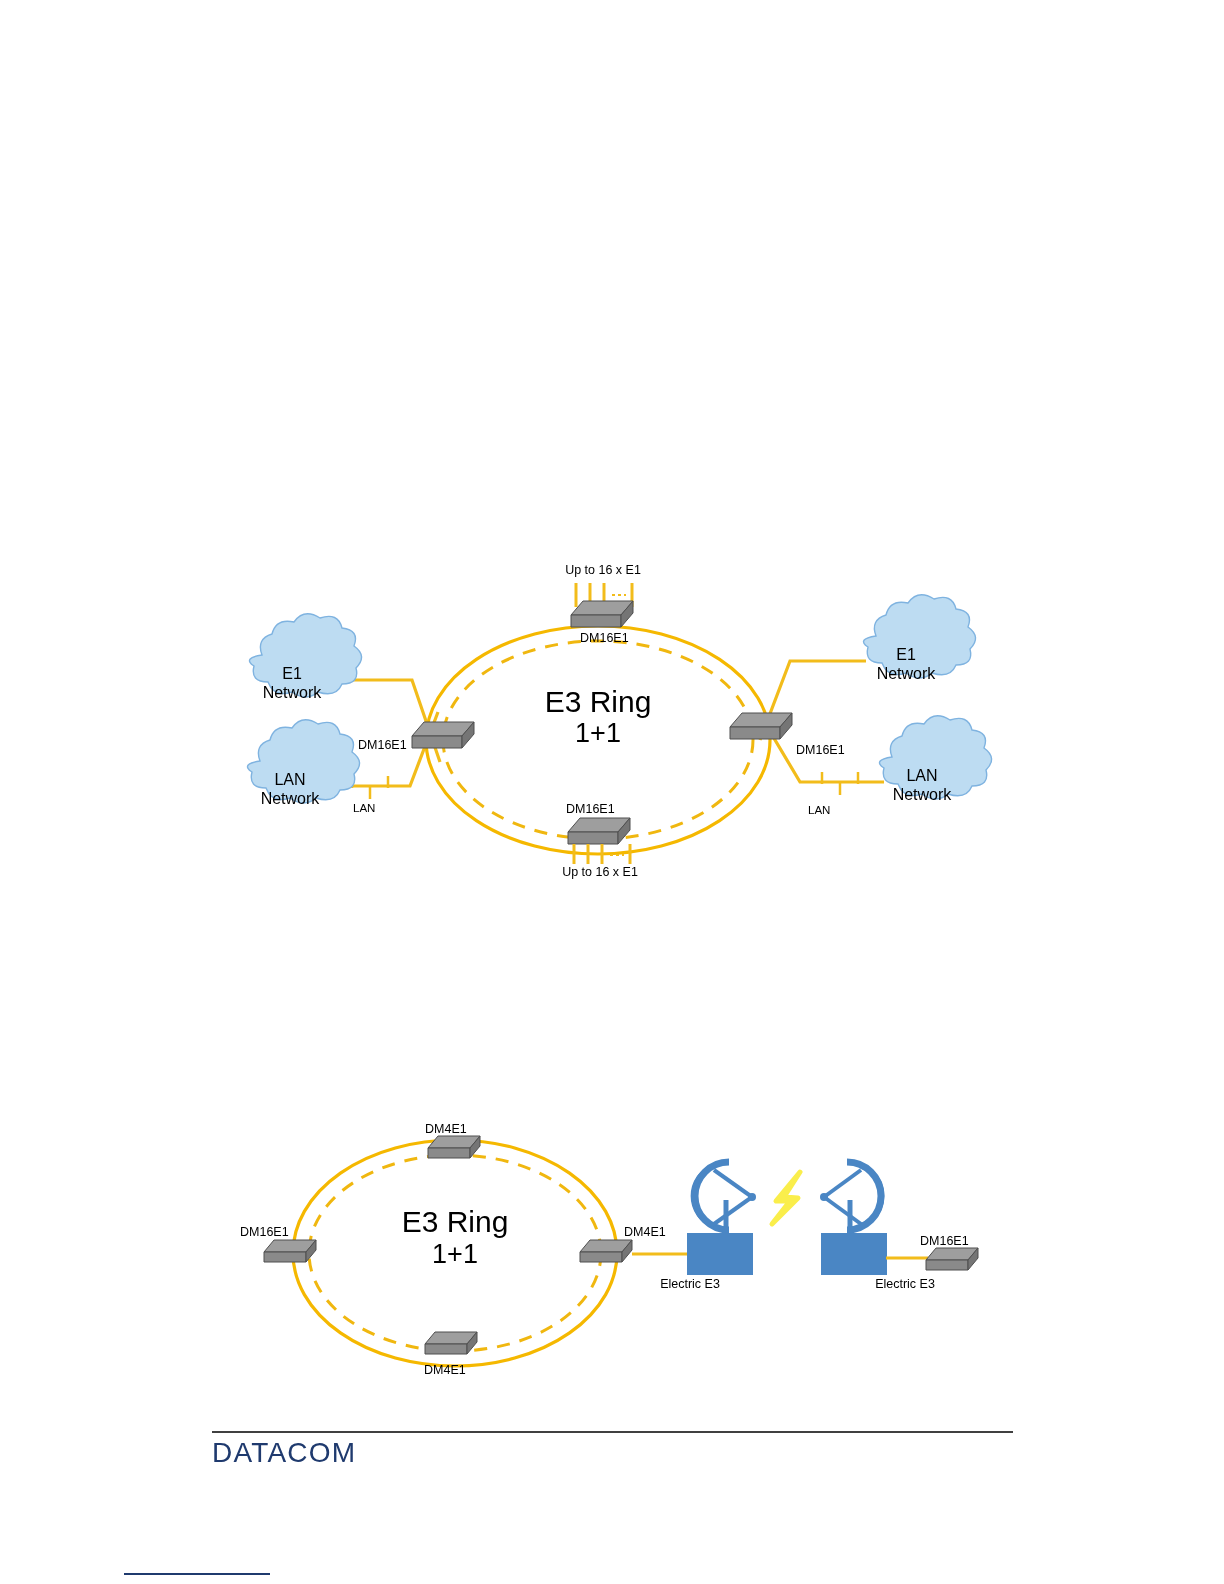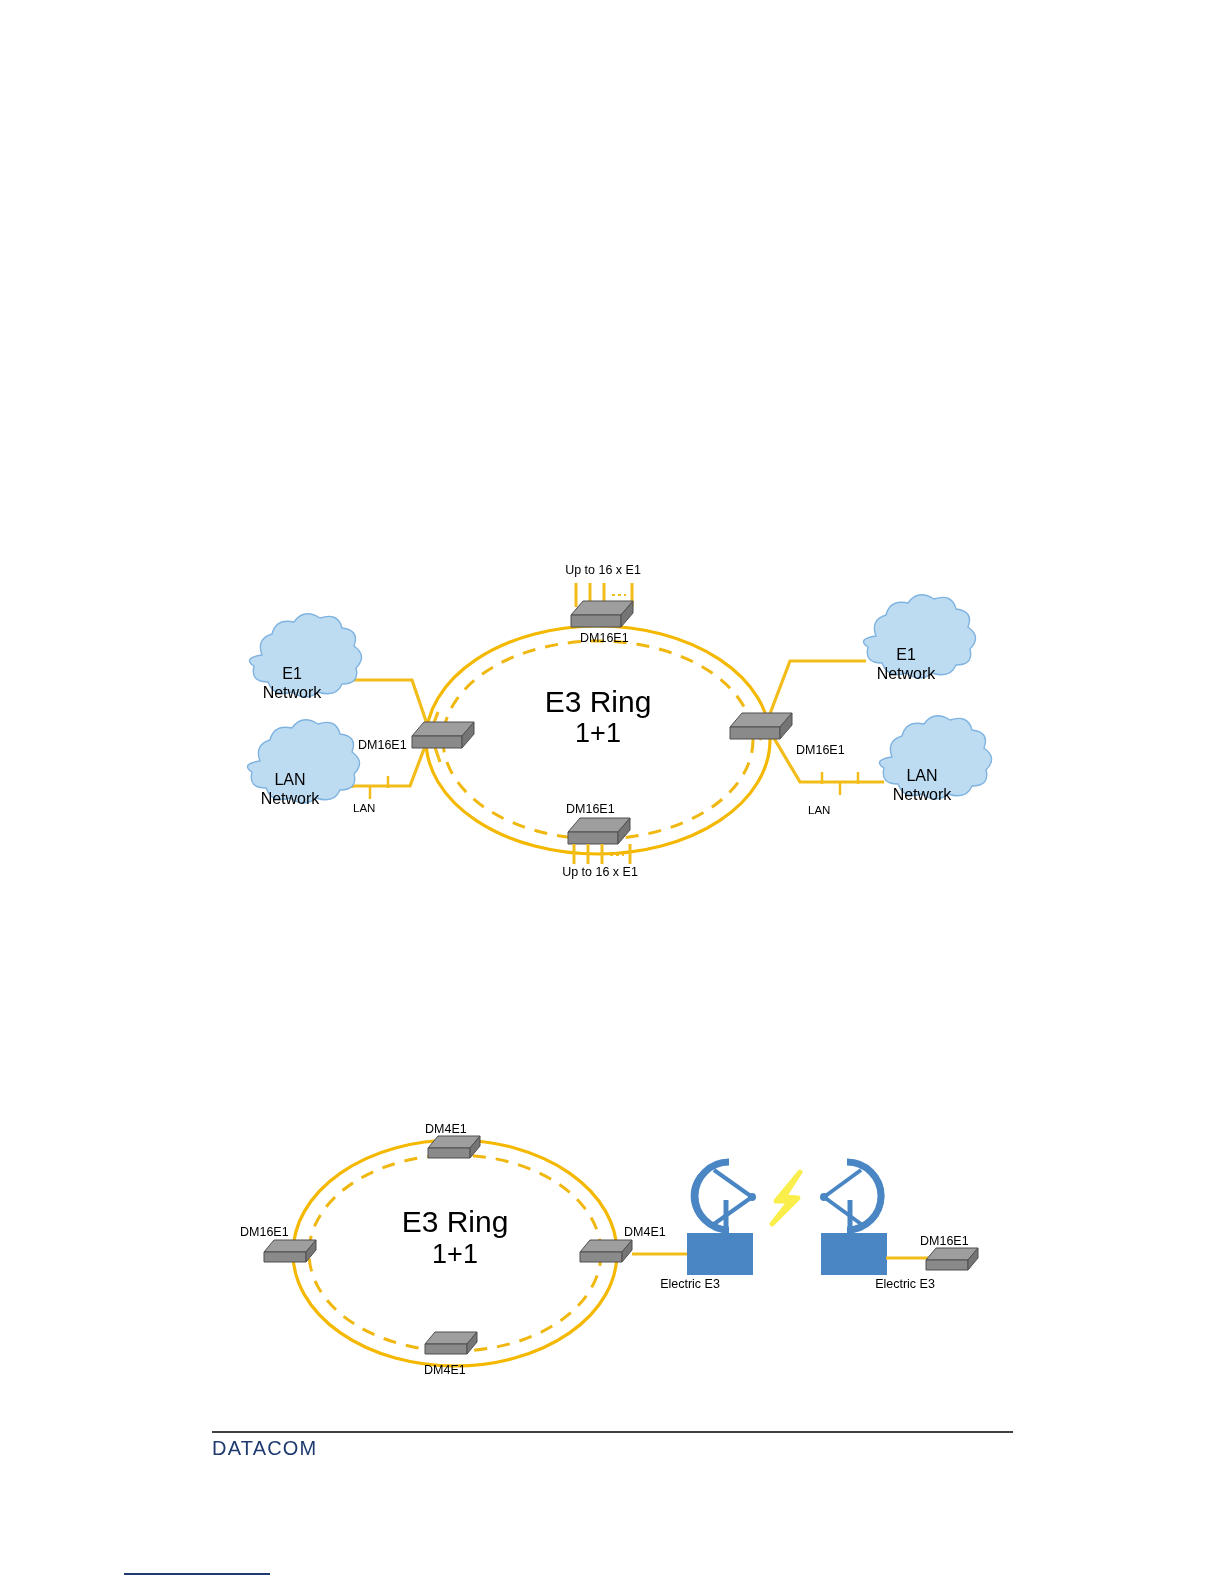--- a/index.html
+++ b/index.html
@@ -55,21 +55,21 @@
   }
   .t-elec {
     font-size: 12.5px;
     text-anchor: middle;
   }
   .logo-text {
     position: absolute;
     left: 212px;
     top: 1437px;
     font-family: "Liberation Sans", sans-serif;
-    font-size: 20px;
+    font-size: 28px;
     letter-spacing: 1.2px;
     color: #1F3A6E;
     font-weight: 500;
   }
 </style>
 </head>
 <body>
 
 <div class="page">
 

